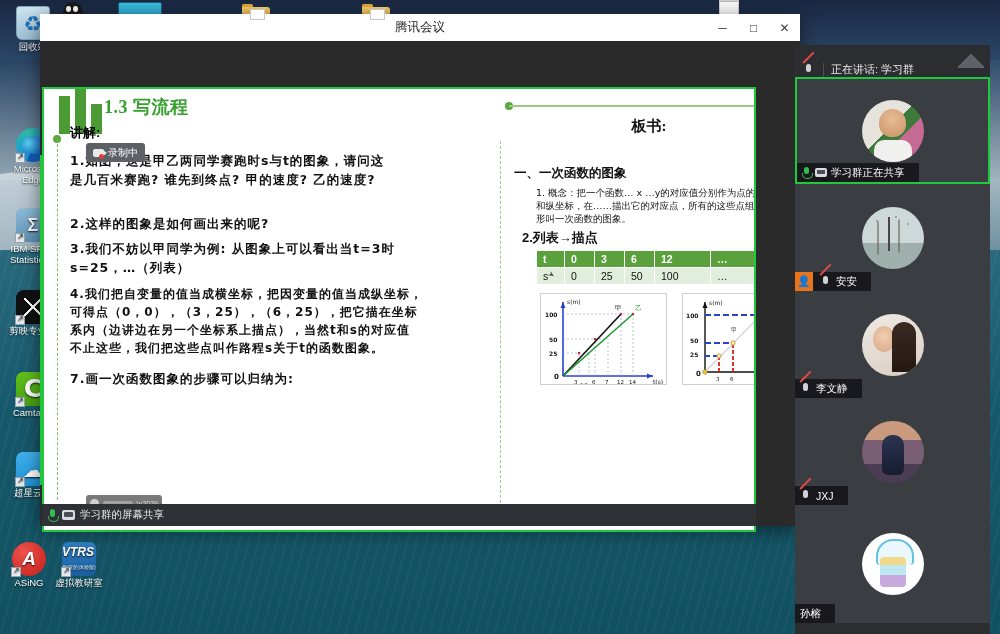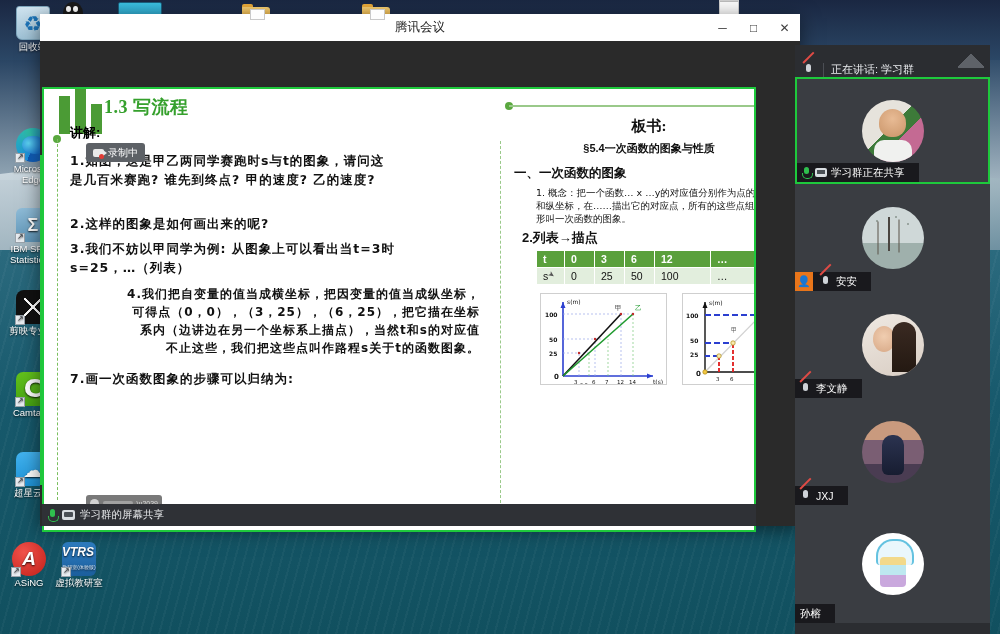--- a/index.html
+++ b/index.html
@@ -341,32 +341,31 @@
 
           <div class="jiejie">讲解:</div>
           <div class="dashdot"></div>
           <div class="dashcol"></div>
 
           <div class="para" style="left: 26px; top: 62px; width: 400px; white-space: pre-line;">1.如图，这是甲乙两同学赛跑时s与t的图象，请问这
 是几百米赛跑? 谁先到终点? 甲的速度? 乙的速度?</div>
           <div class="para" style="left: 26px; top: 125px; width: 400px; white-space: pre-line;">2.这样的图象是如何画出来的呢?</div>
           <div class="para" style="left: 26px; top: 150px; width: 400px; white-space: pre-line;">3.我们不妨以甲同学为例: 从图象上可以看出当t=3时
 s=25，…（列表）</div>
-          <div class="para" style="left: 26px; top: 196px; width: 410px; font-size: 12px; line-height: 18px; white-space: pre-line; text-align: right;">4.我们把自变量的值当成横坐标，把因变量的值当成纵坐标，
+          <div class="para" style="left: 26px; top: 196px; width: 410px; font-size: 12px; line-height: 18px; white-space: pre-line;">4.我们把自变量的值当成横坐标，把因变量的值当成纵坐标，
 可得点（0，0），（3，25），（6，25），把它描在坐标
 系内（边讲边在另一个坐标系上描点），当然t和s的对应值
 不止这些，我们把这些点叫作路程s关于t的函数图象。</div>
           <div class="para" style="left: 26px; top: 280px; width: 400px; white-space: pre-line;">7.画一次函数图象的步骤可以归纳为:</div>
 
           <div class="hdot"></div>
           <div class="hline-top"></div>
           <div class="vdash-right"></div>
 
           <div class="banshu">板书:</div>
-          <div class="sec54">§5.4一次函数的图象与性质</div>
           <div class="h1-line">一、一次函数的图象</div>
           <div class="concept">1. 概念：把一个函数… x …y的对应值分别作为点的横坐标和纵坐标，在……描出它的对应点，所有的这些点组成的图形叫一次函数的图象。</div>
           <div class="step2">2.列表→描点</div>
 
           <table class="ts">
             <tbody>
                 <tr>
               <th style="width:28px">t</th>
               <th style="width:30px">0</th>
               <th style="width:30px">3</th>

